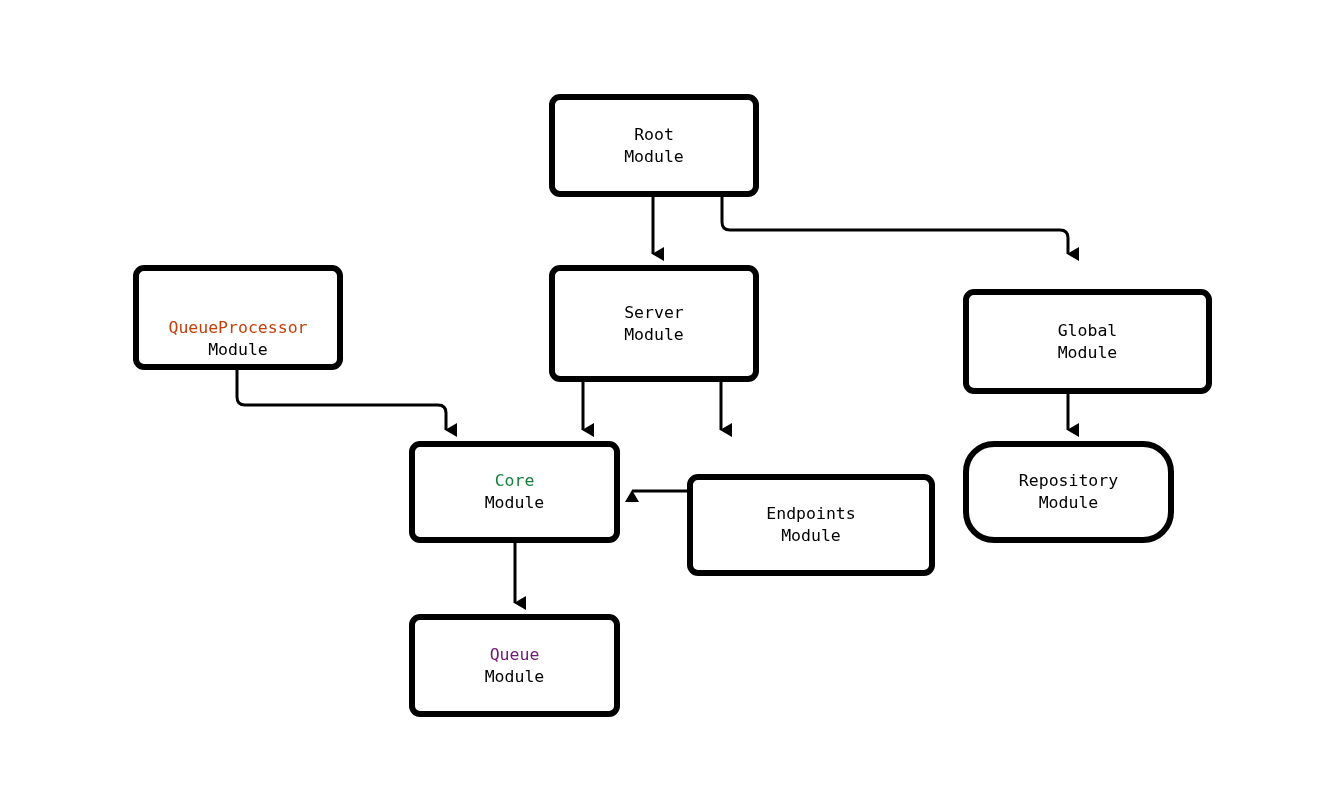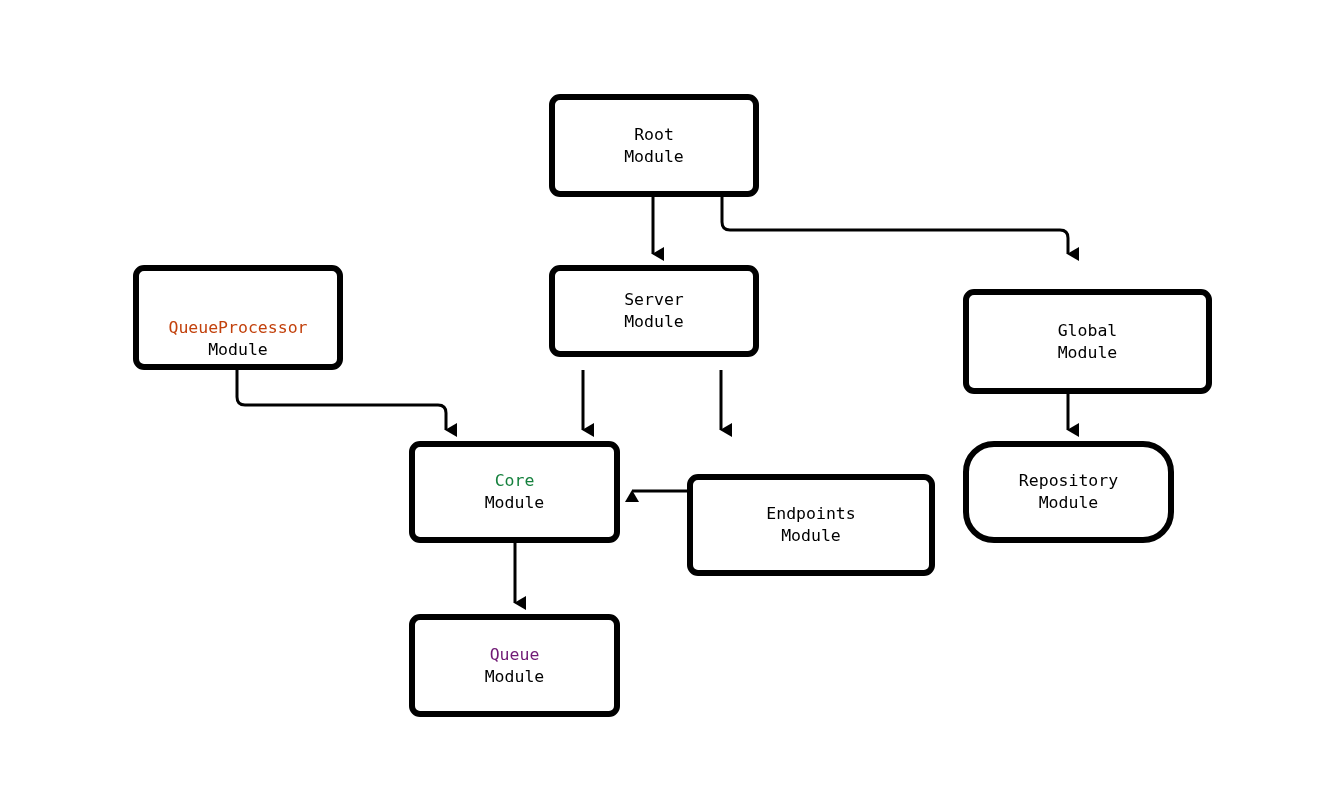--- a/index.html
+++ b/index.html
@@ -70,21 +70,21 @@
 
   <div id="nodes">
       <div class="node" style="left: 549px; top: 94px; width: 210px; height: 103px; border-color: rgb(0, 0, 0);">
         <div class="node-line" style="color: rgb(0, 0, 0);">Root</div>
         <div class="node-line" style="color: rgb(0, 0, 0);">Module</div>
       </div>
       <div class="node" style="left: 133px; top: 265px; width: 210px; height: 105px; border-color: rgb(0, 0, 0);">
         <div class="node-line" style="color: #c2410c; margin-top: 42px;">QueueProcessor</div>
         <div class="node-line" style="color: rgb(0, 0, 0);">Module</div>
       </div>
-      <div class="node" style="left: 549px; top: 265px; width: 210px; height: 92px; border-color: rgb(0, 0, 0);">
+      <div class="node" style="left: 549px; top: 265px; width: 210px; height: 117px; border-color: rgb(0, 0, 0);">
         <div class="node-line" style="color: rgb(0, 0, 0);">Server</div>
         <div class="node-line" style="color: rgb(0, 0, 0);">Module</div>
       </div>
       <div class="node" style="left: 963px; top: 265px; width: 249px; height: 105px; border-color: rgb(0, 0, 0); margin-top: 24px;">
         <div class="node-line" style="color: rgb(0, 0, 0);">Global</div>
         <div class="node-line" style="color: rgb(0, 0, 0);">Module</div>
       </div>
       <div class="node" style="left: 409px; top: 441px; width: 211px; height: 102px; border-color: rgb(0, 0, 0);">
         <div class="node-line" style="color: #15803d;">Core</div>
         <div class="node-line" style="color: rgb(0, 0, 0);">Module</div>

